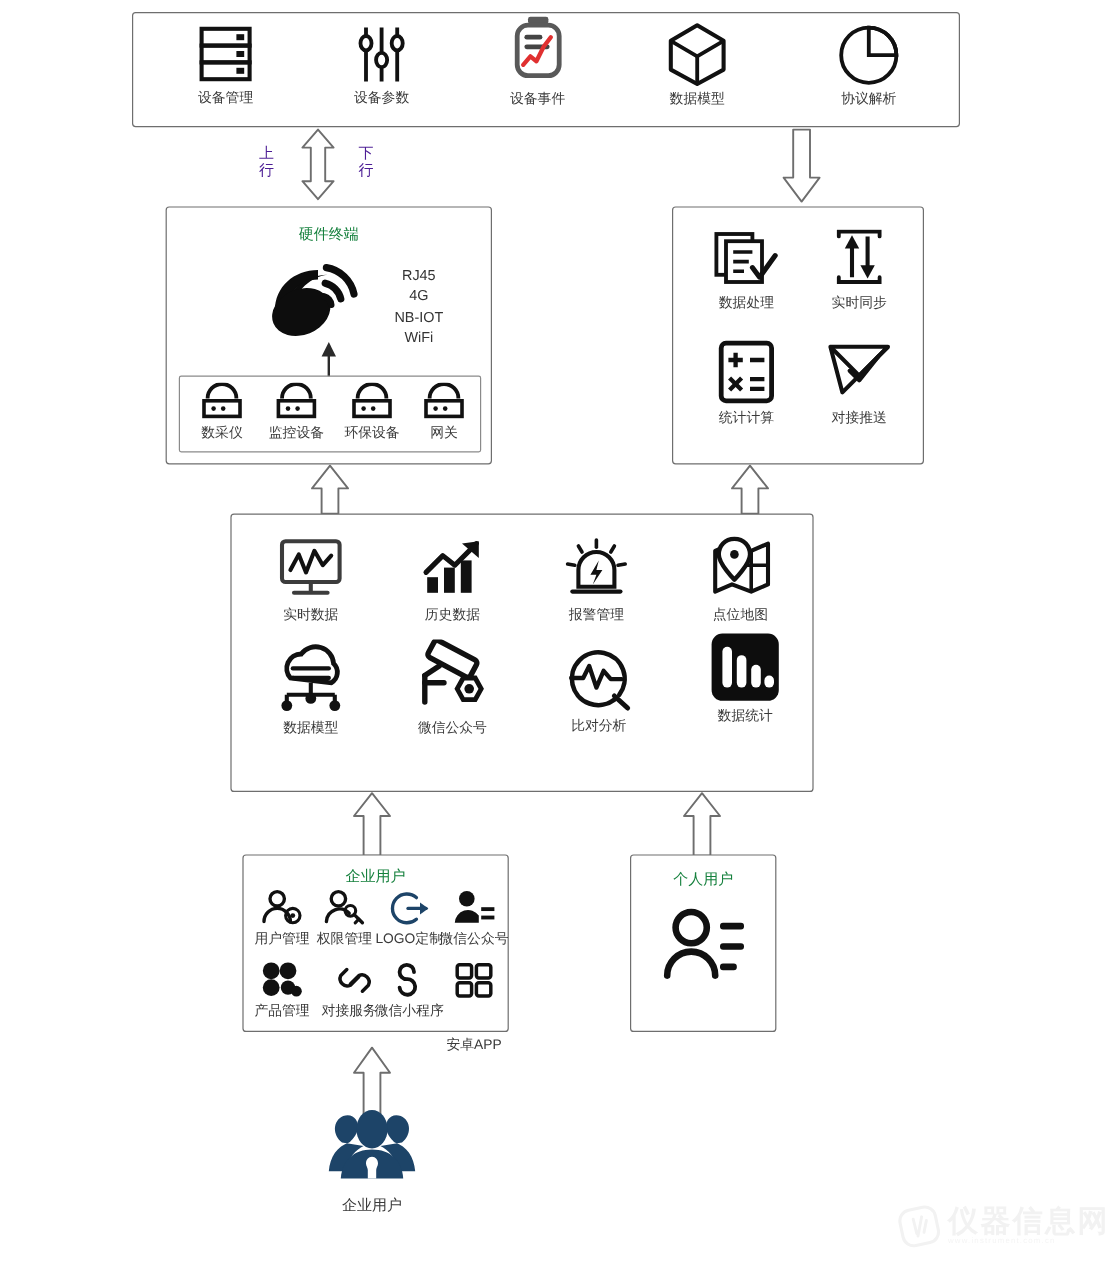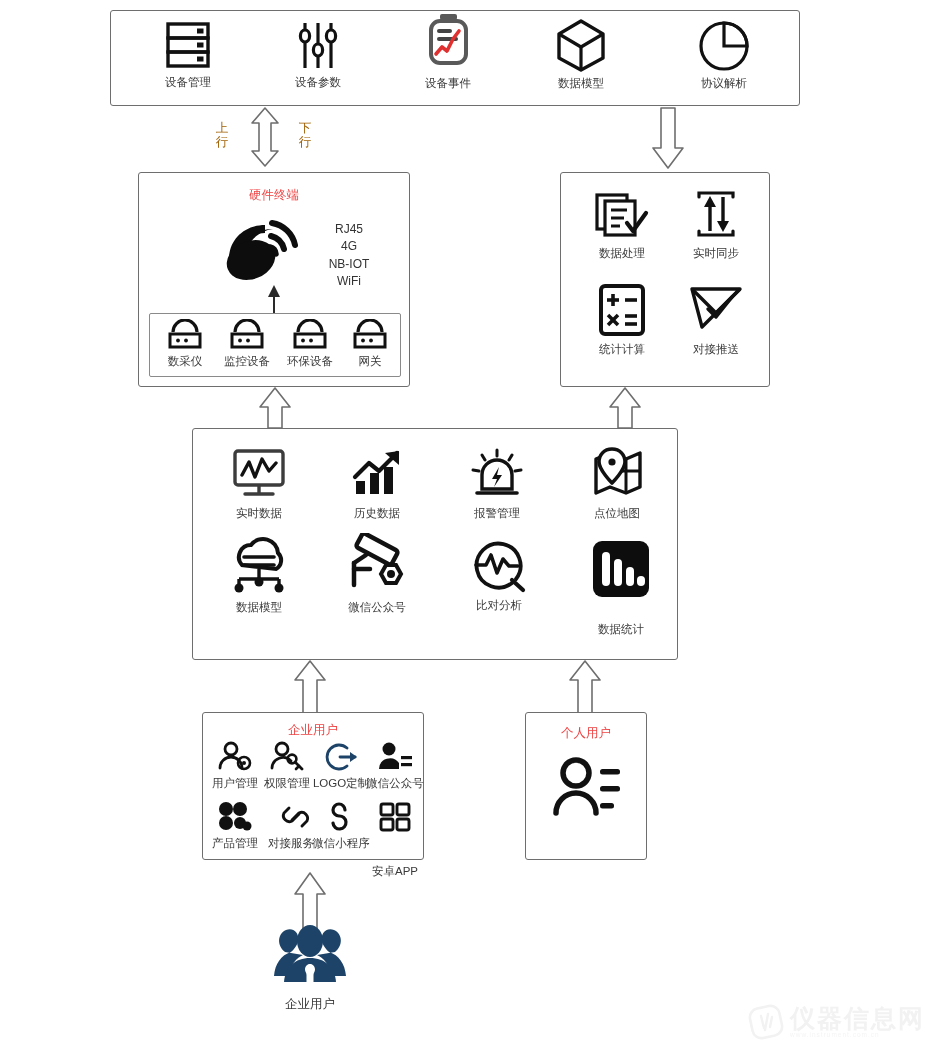--- a/index.html
+++ b/index.html
@@ -2,25 +2,25 @@
 <html><head>
 <meta charset="utf-8">
 <style>
   html,body{margin:0;padding:0;background:#ffffff;}
   body{
     width:931px;height:1056px;position:relative;overflow:hidden;
     font-family:"Liberation Sans","DejaVu Sans",sans-serif;
     color:#222;
   }
   .box{position:absolute;background:#fff;border:1.4px solid #6e6e6e;border-radius:3px;box-sizing:border-box;}
-  .box-title{position:absolute;left:0;right:0;text-align:center;font-size:12.5px;color:#ef4444;}
+  .box-title{position:absolute;left:0;right:0;text-align:center;font-size:12.5px;color:#15803d;}
   .cell{position:absolute;display:flex;flex-direction:column;align-items:center;justify-content:flex-start;}
   .cell .lbl{font-size:11.5px;color:#3a3a3a;margin-top:4px;white-space:nowrap;line-height:1.1;}
   .ico{display:block;}
-  .side-label{position:absolute;font-size:12.5px;color:#a16207;width:14px;text-align:center;line-height:1.15;}
+  .side-label{position:absolute;font-size:12.5px;color:#4c1d95;width:14px;text-align:center;line-height:1.15;}
   .arrow{position:absolute;}
   .txt-stack{position:absolute;text-align:center;font-size:12px;color:#333;line-height:1.45;}
   .wm{position:absolute;display:flex;align-items:center;gap:6px;opacity:1;}
   .wm-text{font-size:25px;font-weight:bold;color:#f2f2f2;letter-spacing:2px;line-height:1;}
   .wm-sub{font-size:6.5px;color:#f4f4f4;letter-spacing:1px;}
   .bottom-user{position:absolute;text-align:center;}
   .bottom-user .lbl{font-size:12.5px;color:#3a3a3a;margin-top:6px;}
   .inner-box{position:absolute;border:1.2px solid #8a8a8a;border-radius:2px;box-sizing:border-box;background:#fff;}
 </style>
 </head>
@@ -290,21 +290,21 @@
 
   <div class="cell" style="left:256px;top:106px;width:100px;">
     <svg class="ico" width="62" height="60" viewBox="0 0 62 60">
       <path d="M48 44 A22 22 0 1 0 44 48" fill="none" stroke="#111" stroke-width="3.8" stroke-linecap="round"></path>
       <line x1="44" y1="45" x2="55" y2="55" stroke="#111" stroke-width="4.2" stroke-linecap="round"></line>
       <polyline points="8,30 18,30 23,20 29,38 35,24 41,31 50,31" fill="none" stroke="#111" stroke-width="3.6" stroke-linejoin="round" stroke-linecap="round"></polyline>
     </svg>
     <span class="lbl">比对分析</span>
   </div>
 
-  <div class="cell" style="left:378px;top:109px;width:100px;gap:19px;">
+  <div class="cell" style="left:378px;top:96px;width:100px;">
     <svg class="ico" width="62" height="62" viewBox="0 0 62 62">
       <rect x="3" y="3" width="56" height="56" rx="9" fill="#0d0d0d"></rect>
       <rect x="12" y="14" width="8" height="34" rx="4" fill="#fff"></rect>
       <rect x="24" y="21" width="8" height="27" rx="4" fill="#fff"></rect>
       <rect x="36" y="29" width="8" height="19" rx="4" fill="#fff"></rect>
       <rect x="47" y="38" width="8" height="10" rx="4" fill="#fff"></rect>
     </svg>
     <span class="lbl">数据统计</span>
   </div>
 </div>

